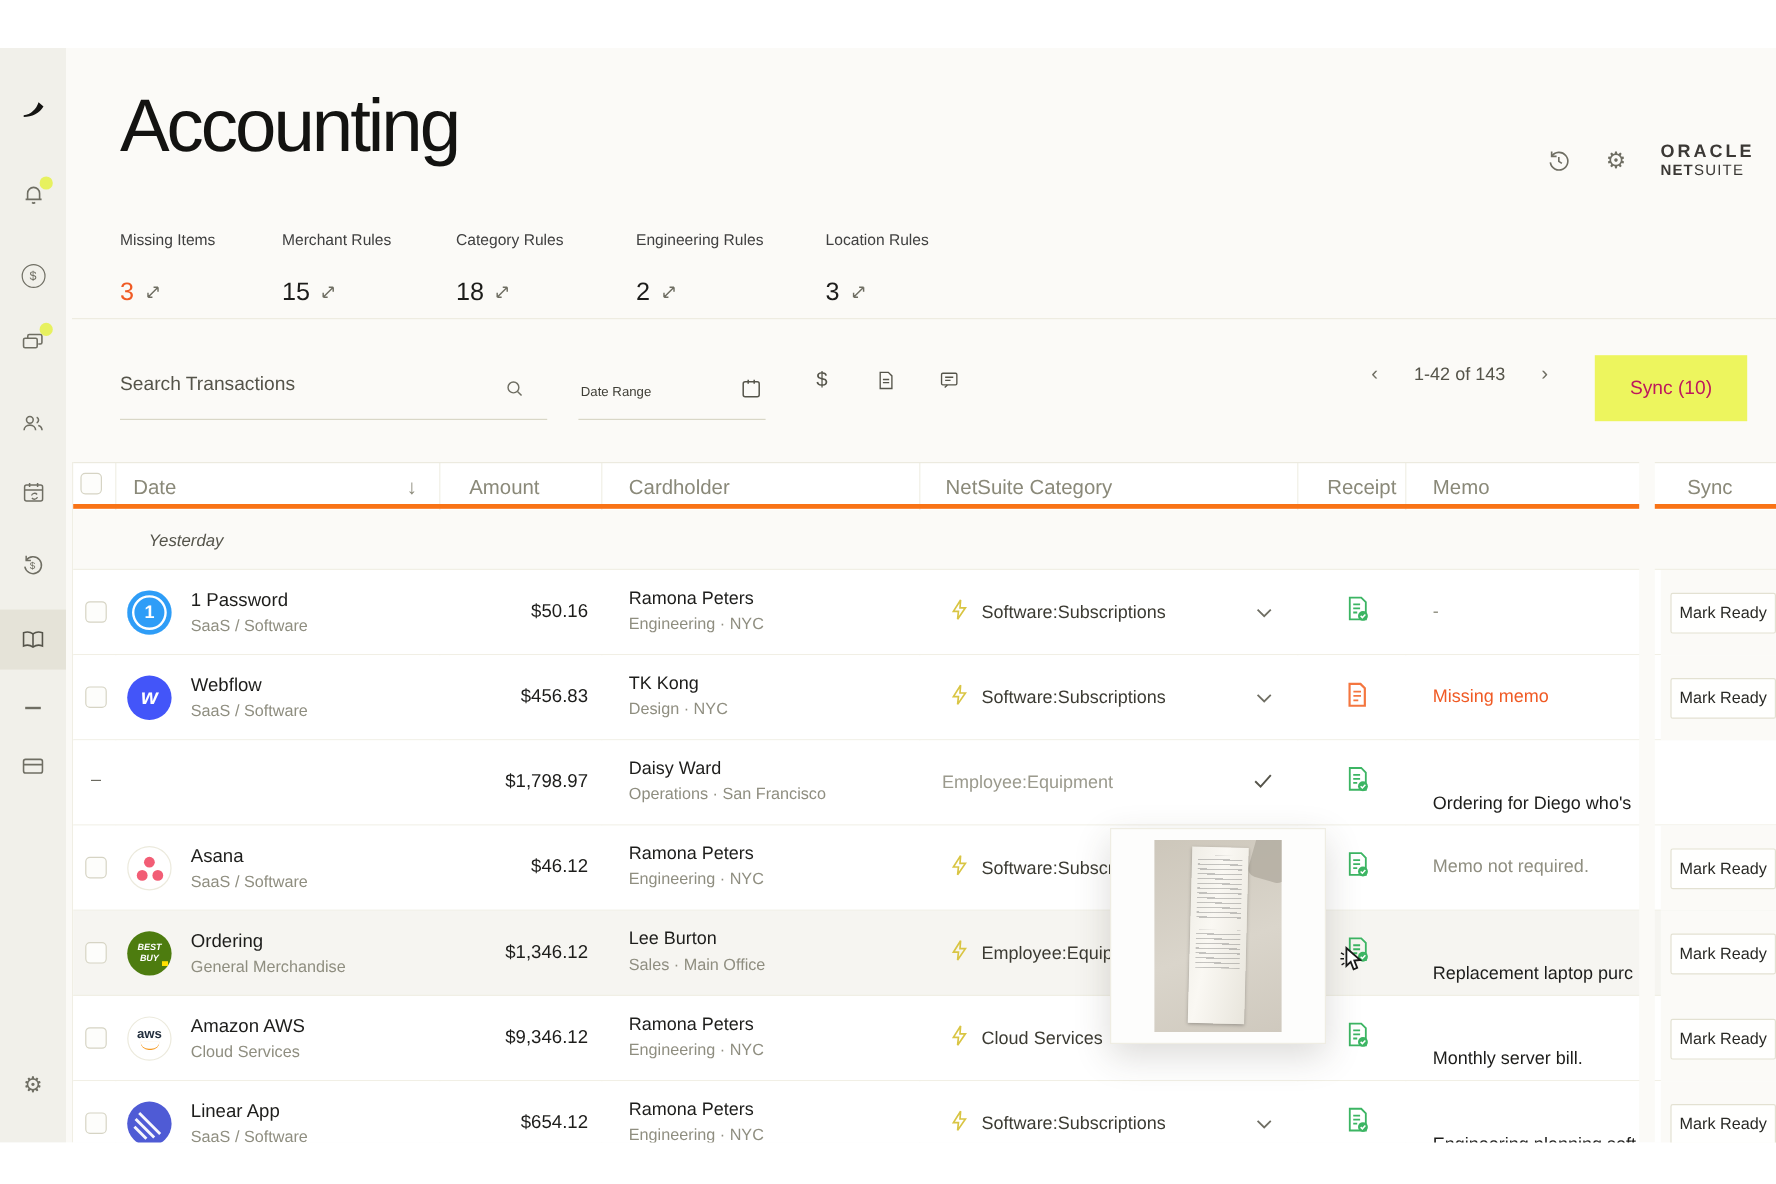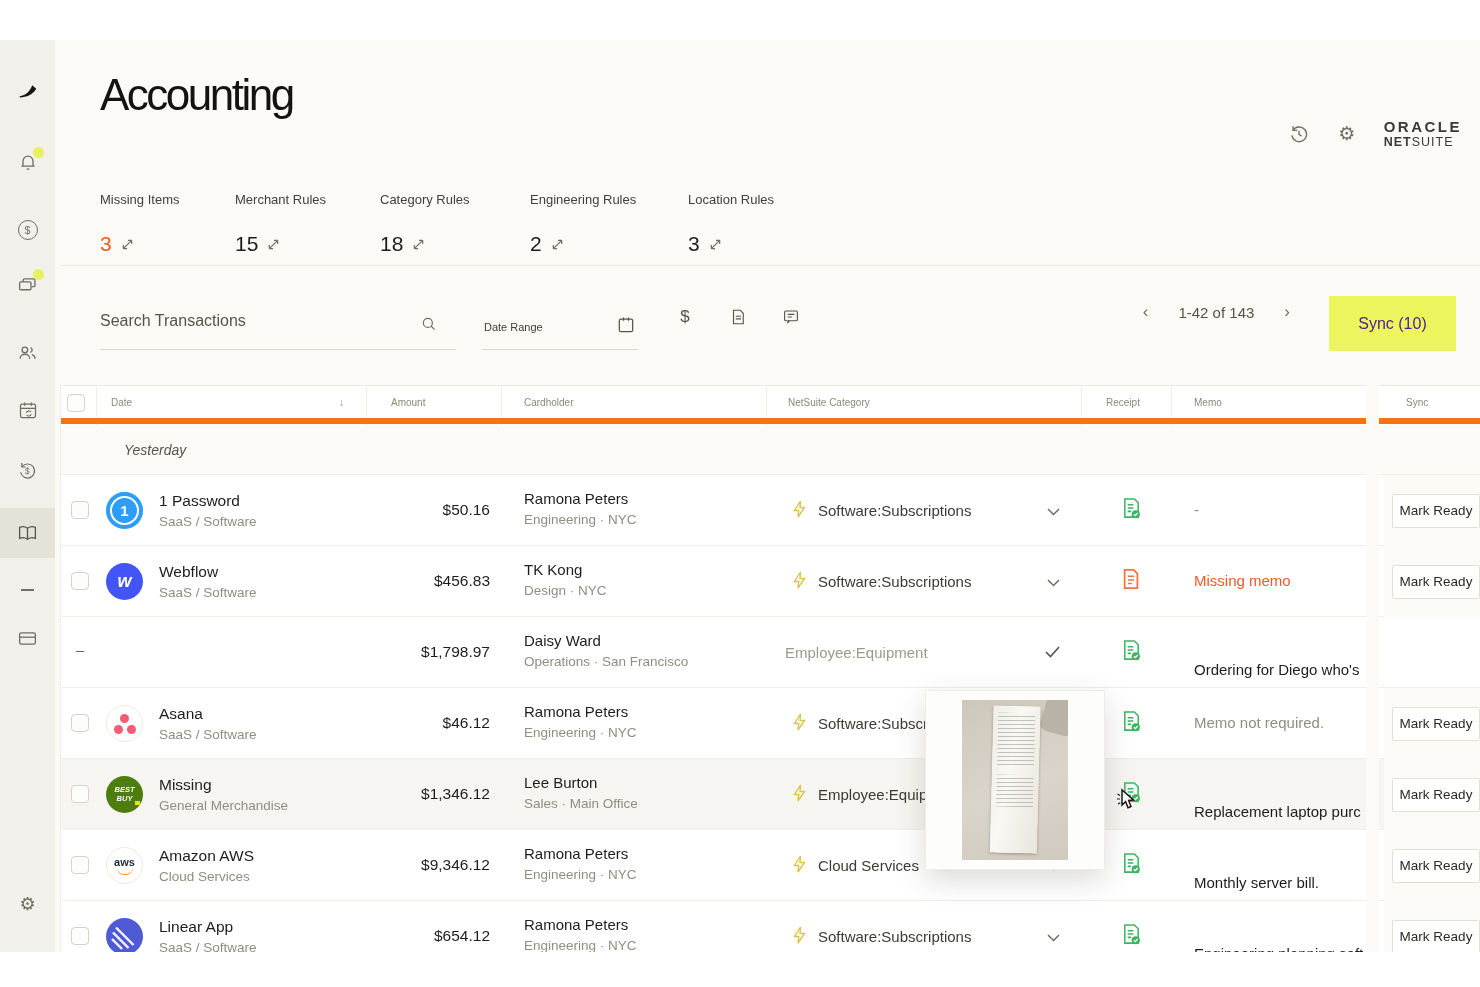--- a/index.html
+++ b/index.html
@@ -14,21 +14,21 @@
   .side-icon { position:relative; width:22px; height:22px; display:flex; align-items:center; justify-content:center; color:#6f6e63; }
   .side-icon svg { display:block; }
   .badge-dot { position:absolute; top:-4px; right:-5px; width:11px; height:11px; border-radius:50%; background:#e7f15f; }
   .circle-ic { width:20px; height:20px; border:1.4px solid #6f6e63; border-radius:50%; display:flex; align-items:center; justify-content:center; font-size:10.5px; color:#6f6e63; }
   .dash-ic { width:13px; height:0; border-top:2px solid #6f6e63; }
   .gear-glyph { font-size:18px; color:#6f6e63; line-height:1; }
 
   
   .main { position:absolute; left:55px; top:40px; width:1425px; height:912px; background:#fbfaf7; overflow:hidden; }
 
-  .page-title { position:absolute; left:45px; top:30px; font-size:44px; font-weight:500; letter-spacing:-2.5px; color:#131311; }
+  .page-title { position:absolute; left:45px; top:30px; font-size:62px; font-weight:500; letter-spacing:-2.5px; color:#131311; }
 
   .top-actions { position:absolute; top:78px; right:18px; display:flex; align-items:center; gap:26px; }
   .ta-icon { width:22px; height:22px; color:#6f6e63; display:flex; align-items:center; justify-content:center; }
   .ns-logo { text-align:left; line-height:1.15; }
   .ns-line1 { font-size:15px; font-weight:700; letter-spacing:2.5px; color:#3b3835; }
   .ns-line2 { font-size:12.5px; letter-spacing:1px; color:#3b3835; }
   .ns-line2 b { font-weight:700; }
 
   
   .stats { position:absolute; left:45px; top:152px; display:flex; }
@@ -45,28 +45,28 @@
   .toolbar { position:absolute; left:0; right:0; top:248px; height:66px; }
   .search-wrap { position:absolute; left:45px; top:10px; width:356px; border-bottom:1px solid #d9d7c7; height:52px; }
   .search-input { width:318px; border:none; outline:none; background:transparent; font-size:16px; color:#55544a; font-family:"Liberation Sans",sans-serif; padding-top:14px; }
   .search-input::placeholder { color:#55544a; opacity:1; }
   .search-ic { position:absolute; right:18px; top:17px; color:#6f6e63; }
   .daterange { position:absolute; left:427px; top:10px; width:156px; border-bottom:1px solid #d9d7c7; height:52px; display:flex; align-items:center; justify-content:space-between; padding:6px 2px 0 2px; }
   .daterange-label { font-size:11px; color:#3f3e36; }
   .tb-ic { position:absolute; top:18px; width:22px; height:22px; color:#55544a; display:flex; align-items:center; justify-content:center; font-size:17px; }
   .pagination { position:absolute; right:190px; top:14px; display:flex; align-items:center; gap:30px; color:#55544a; font-size:15px; }
   .pg-chev { font-size:17px; color:#6f6e63; }
-  .sync-btn { position:absolute; right:24px; top:8px; width:127px; height:55px; background:#edf55e; border:none; font-size:16px; color:#4c1d95; font-family:"Liberation Sans",sans-serif; }
+  .sync-btn { position:absolute; right:24px; top:8px; width:127px; height:55px; background:#edf55e; border:none; font-size:16px; color:#be185d; font-family:"Liberation Sans",sans-serif; }
 
   
   .table { position:absolute; left:5px; right:0; top:345px; bottom:0; background:#ffffff; border-left:1px solid #f0eee4; }
   .vline { position:absolute; top:0; bottom:0; width:0; border-left:1px solid #f1efe5; }
   .gap-strip { position:absolute; top:0; bottom:0; left:1305px; width:13px; background:#fbfaf7; z-index:2; }
 
-  .thead { position:absolute; left:0; right:0; top:0; height:39px; border-top:1px solid #ecead f; border-top:1px solid #eceadf; border-bottom:6px solid #f97316; font-size:10px; color:#8a8979; }
+  .thead { position:absolute; left:0; right:0; top:0; height:39px; border-top:1px solid #ecead f; border-top:1px solid #eceadf; border-bottom:4px solid #f97316; font-size:17px; color:#8a8979; }
   .th { position:absolute; top:11px; }
   .hd-check { position:absolute; left:6px; top:8px; }
 
   .group-row { position:absolute; left:0; right:0; top:40px; height:50px; background:#fbfaf7; border-bottom:1px solid #f1efe5; }
   .group-label { position:absolute; left:63px; top:17px; font-size:14px; color:#55544b;font-style:italic; }
 
   .rows { position:absolute; left:0; right:0; top:90px; bottom:0; }
   .row { position:relative; height:71px; border-bottom:1px solid #f1efe5; background:#ffffff; }
   .row.hl { background:#f6f5f1; }
 
@@ -522,21 +522,21 @@
       </button>
     </div>
   </div>
           <div class="row hl">
     <span class="c-select"><span class="checkbox"></span></span>
     <div class="merchant-cell">
       <span class="logo lg-bestbuy">
                 <span class="bb-tag">BEST<br>BUY<span class="bb-tip"></span></span>
               </span>
       <span>
-        <div class="m-name">Missing</div>
+        <div class="m-name">Ordering</div>
         <div class="m-sub">General Merchandise</div>
       </span>
     </div>
     <div class="c-amount">$1,346.12</div>
     <div class="c-card">
       <div class="ch-name">Lee Burton</div>
       <div class="ch-sub">Sales · Main Office</div>
     </div>
     <div class="c-cat">
       <span class="bolt">

